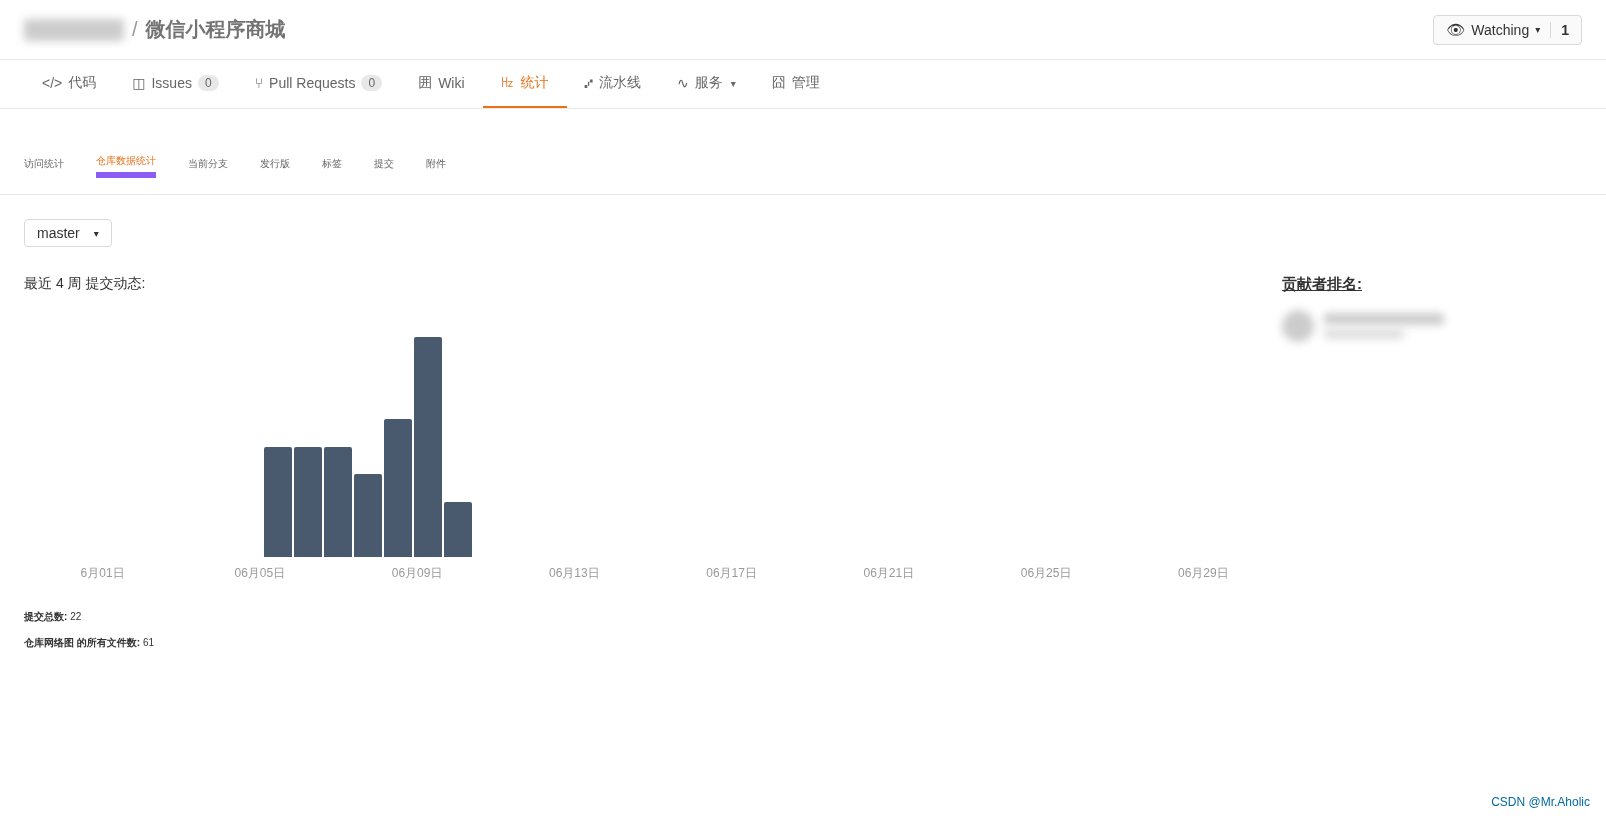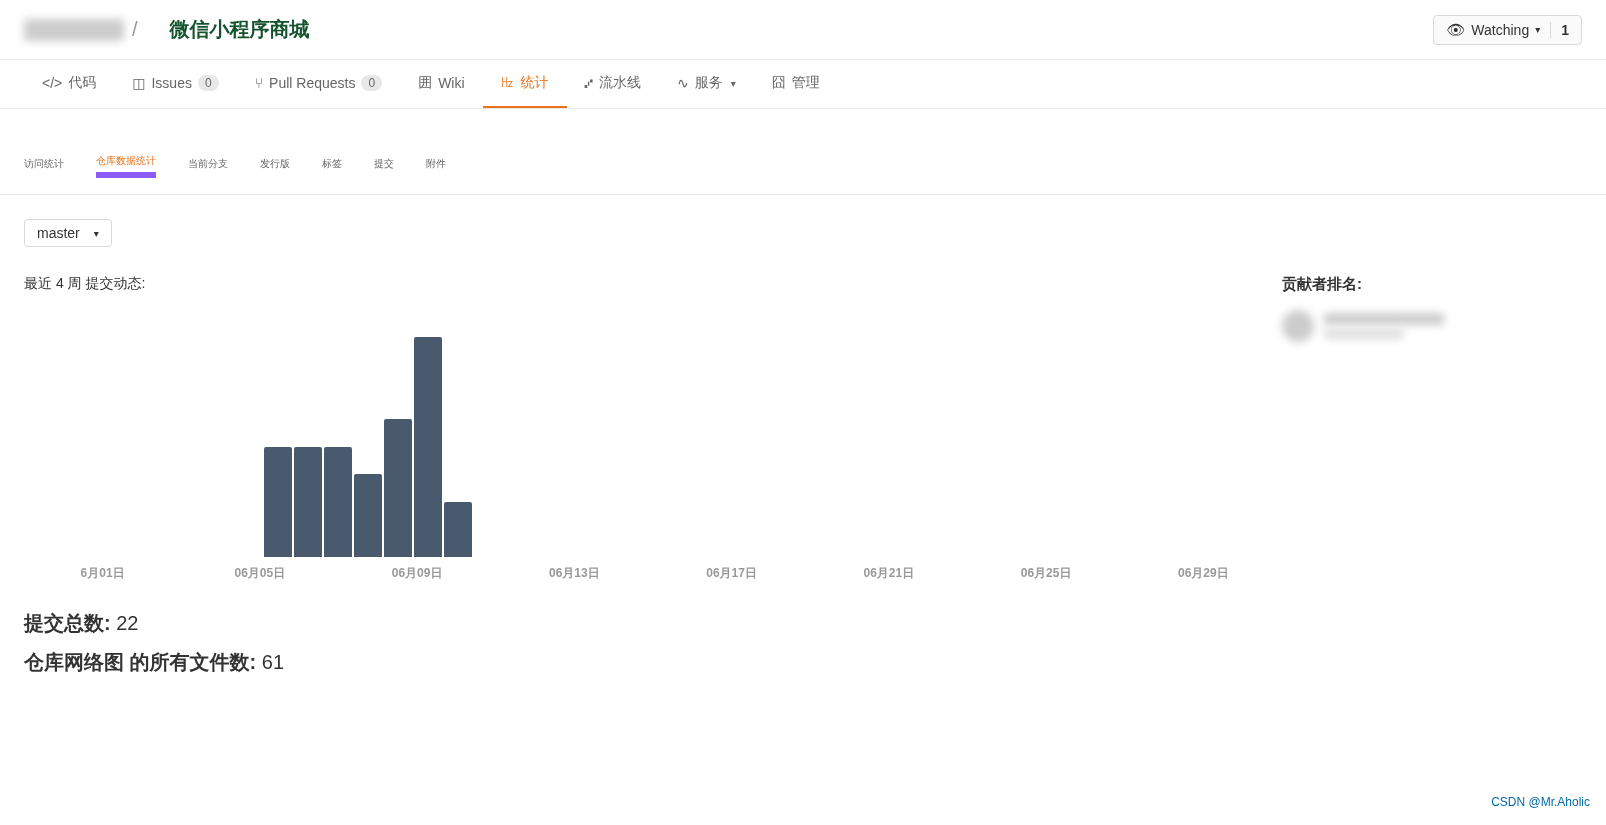--- a/index.html
+++ b/index.html
@@ -27,22 +27,21 @@
       height: 22px;
       background: #ccc;
       border-radius: 3px;
       filter: blur(4px);
     }
     .repo-title .separator {
       color: #999;
       font-weight: 300;
     }
     .repo-title .repo-name {
-      color: #14532d;
-      margin-left: 24px;
+      color: #737373;
     }
     .watching-btn {
       display: flex;
       align-items: center;
       gap: 6px;
       border: 1px solid #d9d9d9;
       border-radius: 4px;
       padding: 5px 12px;
       cursor: pointer;
       font-size: 14px;
@@ -132,46 +131,45 @@
       background: #fff;
       margin-bottom: 28px;
     }
     .branch-selector .chevron { font-size: 10px; }
 
     
     .content-layout {
       display: flex;
     }
     .left-section { flex: 1; }
-    .right-section { width: 300px; }
+    .right-section { width: 300px; text-decoration: underline; }
 
     
     .chart-title {
       font-size: 14px;
       color: #333;
       margin-bottom: 24px;
     }
     .x-labels {
       display: flex;
       justify-content: space-between;
       font-size: 12px;
       color: #999;
       margin-top: 8px;
       padding: 0 0;
-      font-weight: bold;
     }
     .x-label { text-align: center; flex: 1; }
 
     
     .stats-section {
       margin-top: 28px;
     }
     .stat-item {
       margin-bottom: 12px;
-      font-size: 20px;
+      font-size: 10px;
       color: #333;
     }
     .stat-item .stat-label { font-weight: 600; }
     .stat-item .stat-value { font-weight: normal; }
 
     
     .contributors-title {
       font-size: 15px;
       font-weight: 600;
       margin-bottom: 16px;

